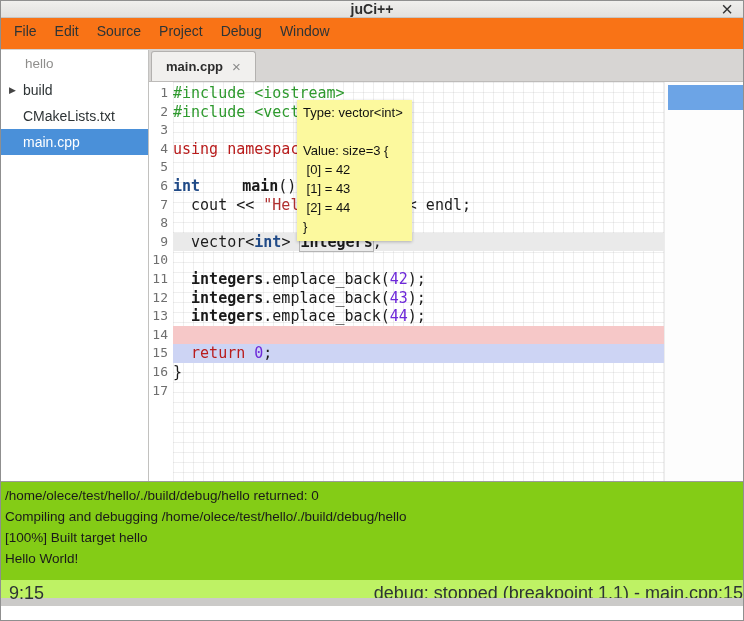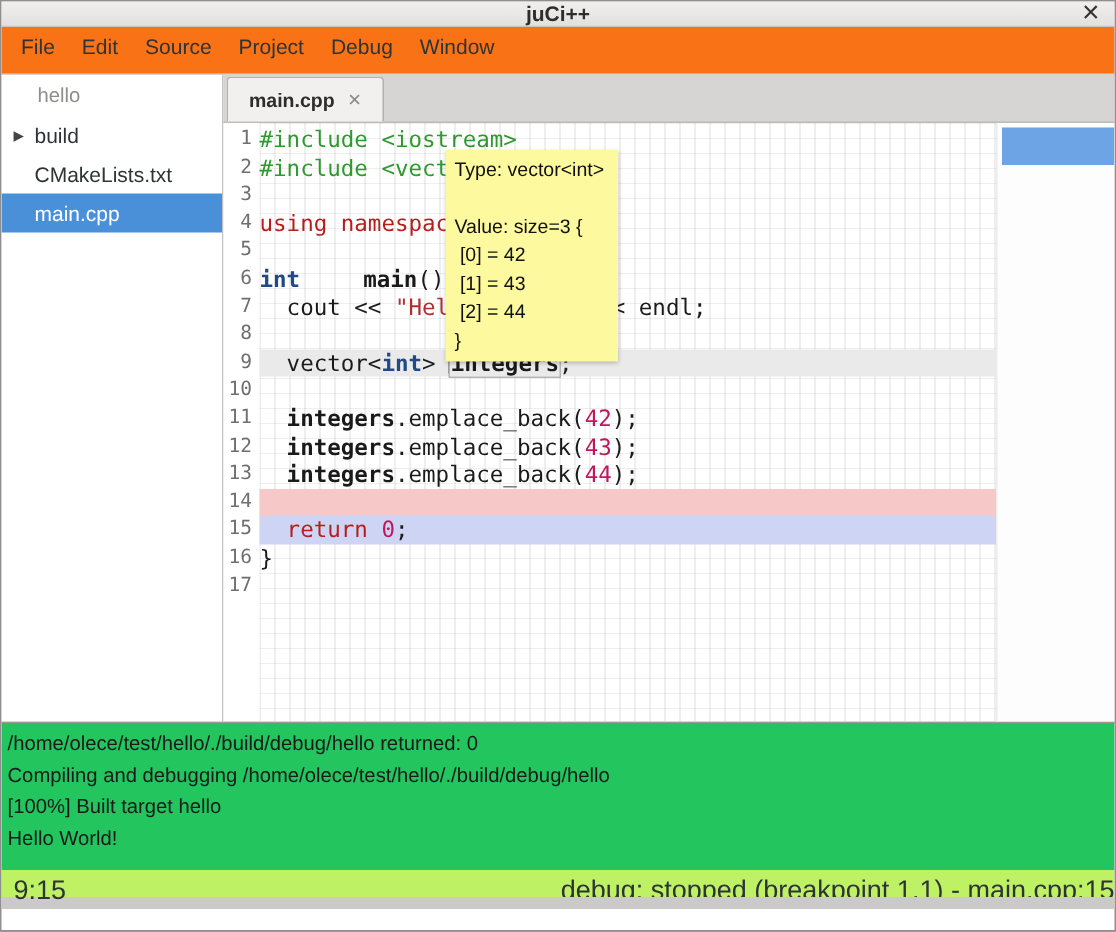--- a/index.html
+++ b/index.html
@@ -100,21 +100,21 @@
     text-align: right; font-size: 13px; color: #6f6f6f;
   }
   .line-content { flex: 0 0 493px; white-space: pre; color: #1b1b1b; }
   .bg-current    { background: #eaeaea; }
   .bg-breakpoint { background: #f6c8c8; }
   .bg-debug      { background: #cdd4f4; }
   .tok-pp   { color: #2e9a2e; }
   .tok-kw   { color: #b91c1c; }
   .tok-type { color: #204a87; font-weight: bold; }
   .tok-fn   { color: #1a1a1a; font-weight: bold; padding-left: 33px; }
-  .tok-num  { color: #be185d; }
+  .tok-num  { color: #6d28d9; }
   .tok-str  { color: #b03030; }
   .tok-var  { color: #1a1a1a; font-weight: bold; }
   .tok-varbox { color: #1a1a1a; font-weight: bold; outline: 1px solid #b4b4b4; }
   .tok-caret {
     display: inline-block; width: 0; height: 15px;
     border-left: 1.5px solid #222; vertical-align: -2px;
   }
   .minimap {
     position: absolute; right: 0; top: 0; bottom: 0; width: 79px;
     background: #fdfdfd; border-left: 1px solid #ececec;
@@ -127,21 +127,21 @@
     position: absolute; left: 148px; top: 18px; width: 115px;
     background: #fcf99e; color: #111;
     padding: 3px 6px 5px 6px;
     font-size: 13px; line-height: 19px;
     box-shadow: 0 1px 3px rgba(0,0,0,.25);
     z-index: 5;
   }
   .tooltip-line { min-height: 19px; white-space: pre; }
   
   .output {
-    height: 99px; background: #22c55e;
+    height: 99px; background: #84cc16;
     border-top: 1px solid #9c9b99;
     padding: 3px 4px;
     font-size: 13.5px; line-height: 21px; color: #1a1a1a;
     overflow: hidden;
   }
   
   .statusbar {
     height: 26px; background: #bef264; position: relative;
     font-size: 18px; color: #2e3436; padding-left: 32px;
   }

